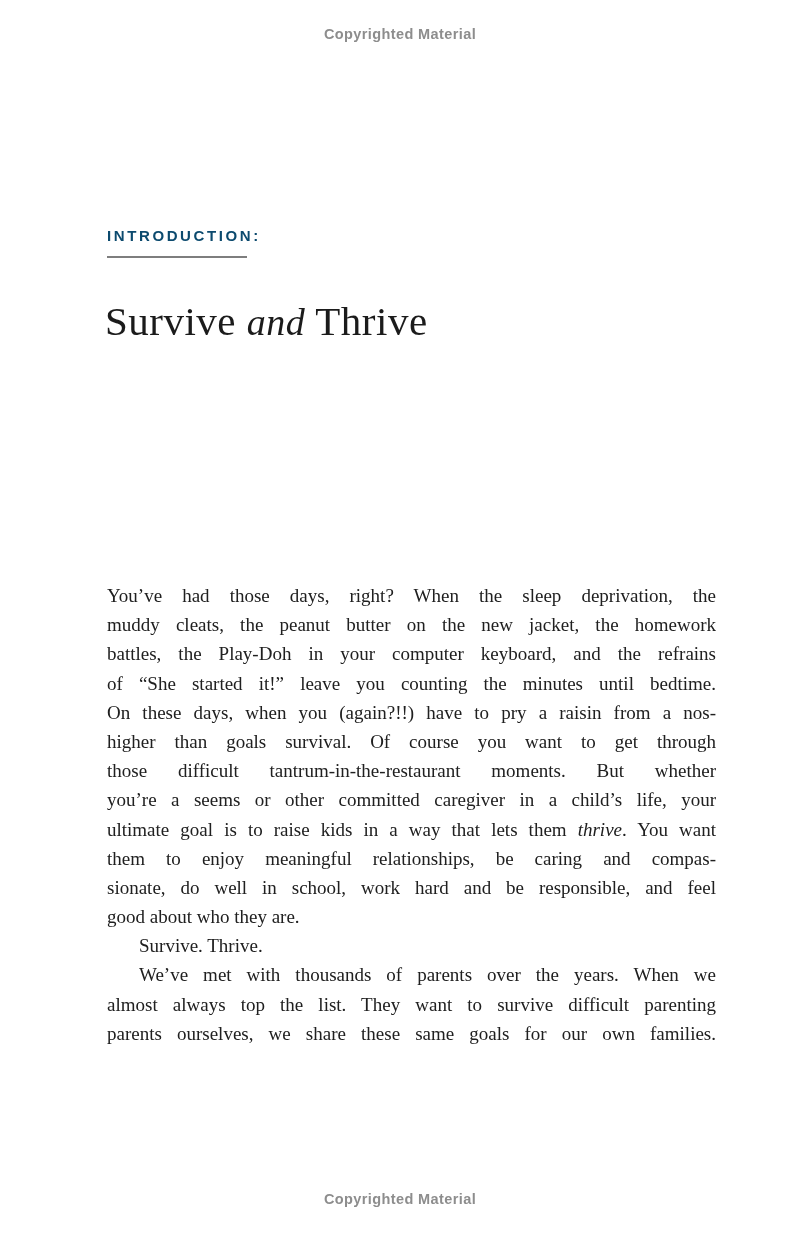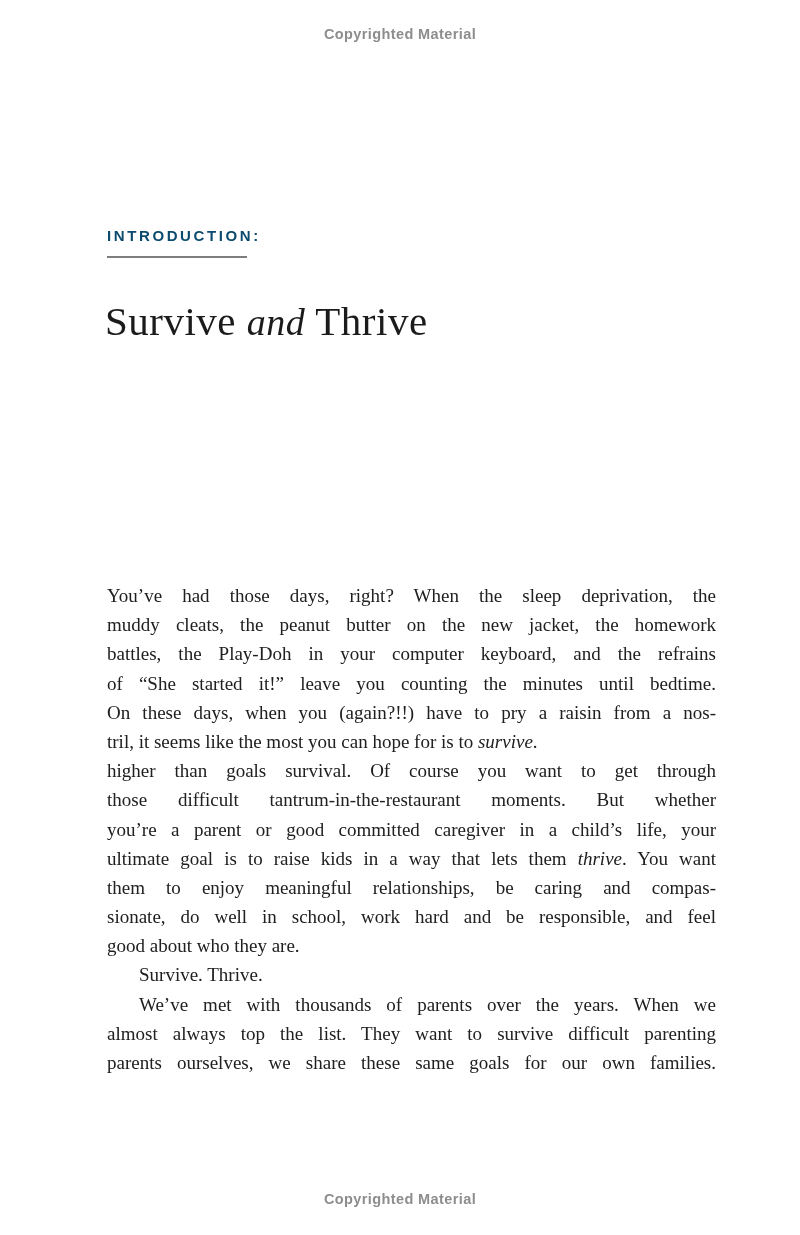--- a/index.html
+++ b/index.html
@@ -97,24 +97,23 @@
   <div class="kicker-rule"></div>
 
   <h1 class="chapter-title"><span>Survive </span><em>and</em><span> Thrive</span></h1>
 
   <div class="body-text">
       <div class="line"><span>You’ve had those days, right? When the sleep deprivation, the</span></div>
       <div class="line"><span>muddy cleats, the peanut butter on the new jacket, the homework</span></div>
       <div class="line"><span>battles, the Play-Doh in your computer keyboard, and the refrains</span></div>
       <div class="line"><span>of “She started it!” leave you counting the minutes until bedtime.</span></div>
       <div class="line"><span>On these days, when you (again?!!) have to pry a raisin from a nos-</span></div>
-      <div class="line last"><span>tril, it seems like the most you can hope for is to </span><em>survive</em><span>.</span></div>
       <div class="line"><span>higher than goals survival. Of course you want to get through</span></div>
       <div class="line"><span>those difficult tantrum-in-the-restaurant moments. But whether</span></div>
-      <div class="line"><span>you’re a parent or good committed caregiver in a child’s life, your</span></div>
+      <div class="line"><span>you’re a seems or other committed caregiver in a child’s life, your</span></div>
       <div class="line"><span>ultimate goal is to raise kids in a way that lets them </span><em>thrive</em><span>. You want</span></div>
       <div class="line"><span>them to enjoy meaningful relationships, be caring and compas-</span></div>
       <div class="line"><span>sionate, do well in school, work hard and be responsible, and feel</span></div>
       <div class="line last"><span>good about who they are.</span></div>
       <div class="line indent last"><span>Survive. Thrive.</span></div>
       <div class="line indent"><span>We’ve met with thousands of parents over the years. When we</span></div>
       <div class="line"><span>almost always top the list. They want to survive difficult parenting</span></div>
       <div class="line"><span>parents ourselves, we share these same goals for our own families.</span></div>
     </div>
 

